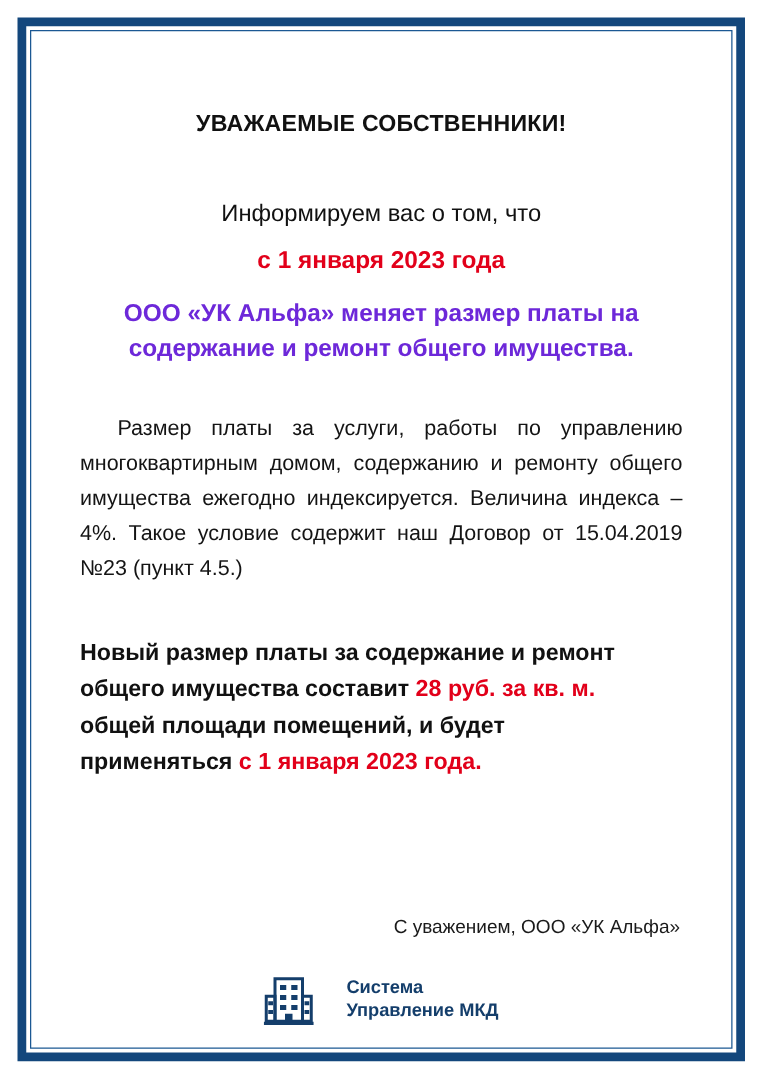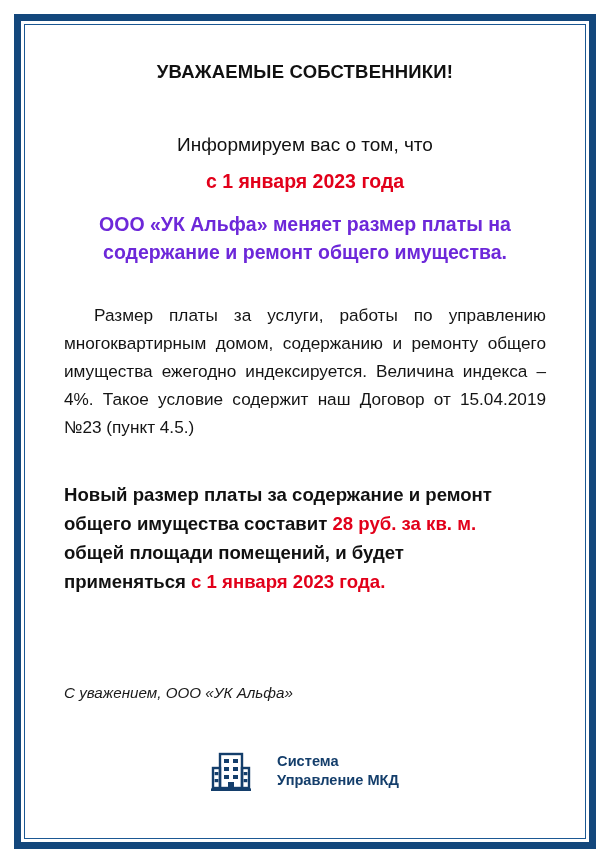--- a/index.html
+++ b/index.html
@@ -40,21 +40,21 @@
     top: 24px;
     right: 24px;
     bottom: 24px;
     border: 1.5px solid #1b5893;
     box-sizing: border-box;
   }
 
   .content {
     position: absolute;
     left: 36px;
-    top: 21px;
+    top: 48px;
     width: 538px;
     height: 791px;
     box-sizing: border-box;
     padding: 26px 28px 10px 28px;
   }
 
   .heading {
     text-align: center;
     font-weight: bold;
     font-size: 18.5px;
@@ -101,29 +101,29 @@
   .block-new {
     margin-top: 38px;
     text-align: left;
     font-weight: bold;
     font-size: 18.6px;
     line-height: 1.56;
     color: #111111;
   }
 
   .signature {
-    margin-top: 88px;
+    margin-top: 110px;
+    text-align: right;
     font-size: 15.2px;
     color: #1a1a1a;
     padding-right: 2px;
-    font-style: italic;
   }
 
   .logo-row {
-    margin-top: 48px;
+    margin-top: 28px;
     display: flex;
     align-items: center;
     justify-content: center;
     gap: 26px;
   }
   .logo-mark {
     width: 40px;
     height: 44px;
     flex: 0 0 auto;
   }

